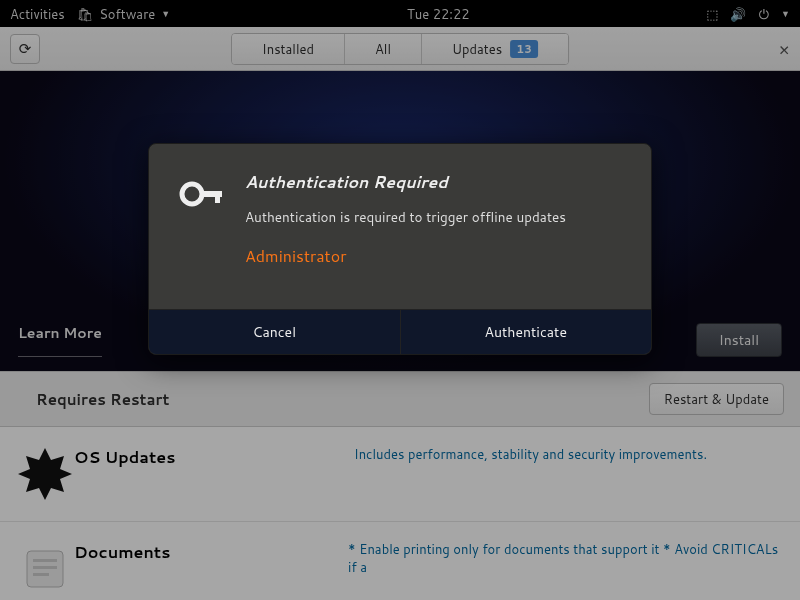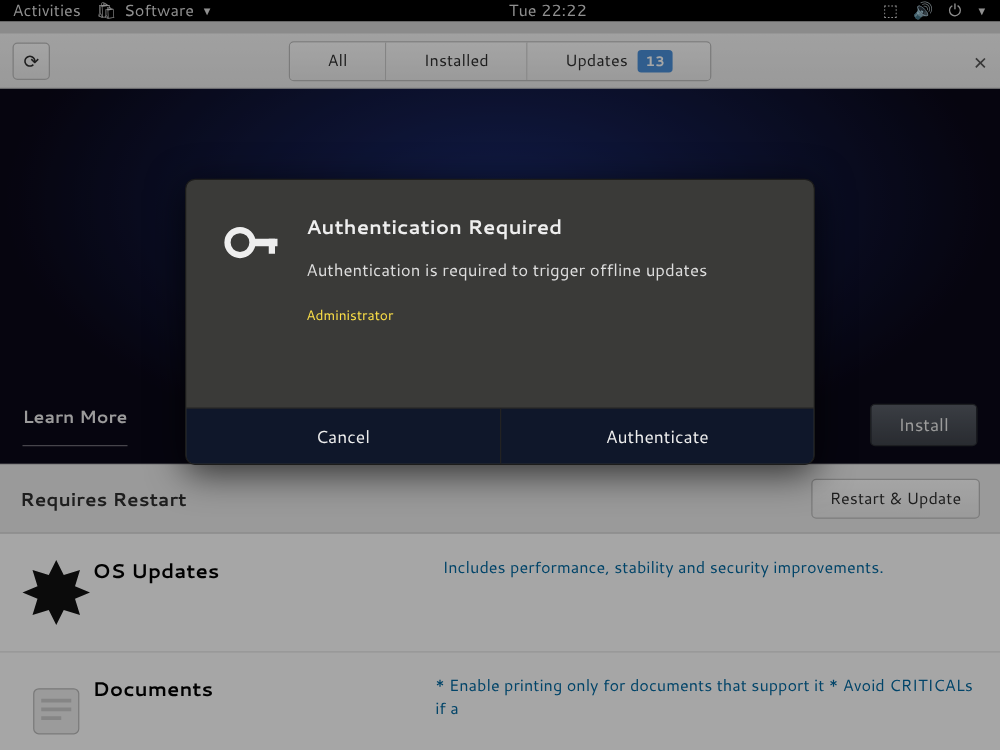--- a/index.html
+++ b/index.html
@@ -1,55 +1,55 @@
 <!DOCTYPE html>
 <html><head>
 <meta charset="utf-8">
 <style>
 * { margin: 0; padding: 0; box-sizing: border-box; font-family: "Cantarell", "Segoe UI", sans-serif; }
 body { width: 800px; height: 600px; overflow: hidden; background: #d6d6d6; position: relative; }
 
-.topbar { height: 17px; background: #000; color: #ddd; display: flex; align-items: center; font-size: 13px; padding: 0 10px; }
+.topbar { height: 27px; background: #000; color: #ddd; display: flex; align-items: center; font-size: 13px; padding: 0 10px; }
 .topbar-left, .topbar-right { display: flex; align-items: center; gap: 12px; }
 .topbar-center { flex: 1; text-align: center; }
 .topbar .sw-menu { display: flex; align-items: center; gap: 6px; }
 .tri-down { font-size: 9px; }
 
 .window { position: absolute; top: 27px; left: 0; right: 0; bottom: 0; background: #fff; }
 .titlebar { height: 44px; background: linear-gradient(#f7f7f7,#ececec); border-bottom: 1px solid #c7c7c7; display: flex; align-items: center; padding: 0 10px; position: relative; }
 .refresh-btn { width: 30px; height: 30px; border: 1px solid #bdbdbd; border-radius: 4px; background: linear-gradient(#fdfdfd,#ededed); display: flex; align-items: center; justify-content: center; font-size: 15px; color: #2e2e2e; }
 .view-switch { position: absolute; left: 50%; transform: translateX(-50%); display: flex; border: 1px solid #bdbdbd; border-radius: 4px; overflow: hidden; background: #fff; }
 .view-switch button { border: none; background: linear-gradient(#fdfdfd,#ededed); padding: 6px 30px; font-size: 13px; color: #2e2e2e; border-right: 1px solid #c7c7c7; display: flex; align-items: center; gap: 8px; }
 .view-switch button:last-child { border-right: none; }
 .badge { background: #4a90d9; color: #fff; border-radius: 3px; padding: 1px 6px; font-size: 11px; font-weight: bold; }
 .close-x { margin-left: auto; font-size: 18px; color: #555; }
 
 .banner { height: 300px; background: radial-gradient(ellipse at 50% 30%, #1a2a6b 0%, #0a0818 70%); position: relative; }
 .banner-actions { position: absolute; left: 0; right: 0; bottom: 0; display: flex; justify-content: space-between; padding: 10px 18px 14px; }
 .banner-actions .link { color: #eee; font-size: 14px; border-bottom: 1px solid rgba(255,255,255,.4); padding-bottom: 2px; font-weight: bold; }
 .banner-actions .install { background: linear-gradient(#5a5f68,#3f434b); color: #eee; border: 1px solid #2b2e33; padding: 6px 22px; border-radius: 4px; font-size: 14px; }
 
 .updates-header { height: 56px; background: #ededed; border-top:1px solid #ccc; border-bottom:1px solid #ccc; display: flex; align-items: center; padding: 0 16px; }
-.updates-header h3 { font-size: 15px; color: #2e2e2e; font-weight: bold; }
+.updates-header h3 { font-size: 15px; color: #2e2e2e; font-weight: bold; margin-left: 20px; }
 .restart-btn { margin-left: auto; background: linear-gradient(#fdfdfd,#ededed); border: 1px solid #bdbdbd; border-radius: 4px; padding: 6px 14px; font-size: 13px; color: #2e2e2e; }
 
 .update-item { display: flex; padding: 18px 16px; background:#fff; }
 .update-icon { width: 58px; height: 58px; display:flex; align-items:center; justify-content:center;}
 .update-desc { font-size: 13px; color: #0369a1; margin-left: 80px; }
 .ucols { display:flex; gap: 40px; flex:1;}
 .ucol-name{ width:160px; }
 
 .dimmer { position: absolute; inset: 0; background: rgba(0,0,0,.35); }
 
 .dialog { position: absolute; width: 504px; left: 148px; top: 143px; background: #3a3a38; border: 1px solid #1c1c1b; border-radius: 8px; box-shadow: 0 6px 30px rgba(0,0,0,.7); color: #eee; overflow:hidden; }
 .dialog-body { padding: 26px 28px 28px; display: flex; gap: 20px; }
 .key-icon svg { width: 48px; height: 48px; }
-.dialog-text h2 { font-size: 16px; font-weight: bold; margin-bottom: 14px; color: #eee; }
+.dialog-text h2 { font-size: 16px; font-weight: bold; margin-bottom: 14px; color: #eee; font-style: italic; }
 .dialog-text p { font-size: 13.5px; margin-bottom: 18px; color: #ddd; }
-.admin { color: #fde047; font-size: 11px; display:block; margin-bottom: 38px; }
+.admin { color: #f97316; font-size: 16px; display:block; margin-bottom: 14px; }
 .pw-row { display: flex; align-items: center; gap: 14px; }
 .pw-row label { font-size: 13.5px; }
 .pw-input { flex:1; background: #2b2b29; border: 1px solid #1a1a19; border-radius: 4px; height: 30px; padding: 0 10px; color: #eee; font-size: 16px; letter-spacing: 2px; font-family: monospace; }
 .dialog-actions { display: flex; border-top: 1px solid #222; }
 .dialog-actions button { flex: 1; background: #0f172a; border: none; color: #eee; padding: 12px 0; font-size: 14px; }
 .dialog-actions button + button { border-left: 1px solid #222; }
 
 .starburst { width:56px; height:56px; }
 </style>
 </head>
@@ -72,22 +72,22 @@
     <span class="tri-down">▼</span>
   </div>
 </div>
 
 <div class="window">
   <div class="titlebar">
     <div class="refresh-btn">
       <span>⟳</span>
     </div>
     <div class="view-switch">
+      <button>Installed</button>
       <button>All</button>
-      <button>Installed</button>
       <button>
         <span>Updates</span>
         <span class="badge">13</span>
       </button>
     </div>
     <span class="close-x">×</span>
   </div>
 
   <div class="banner">
     <div class="banner-actions">

